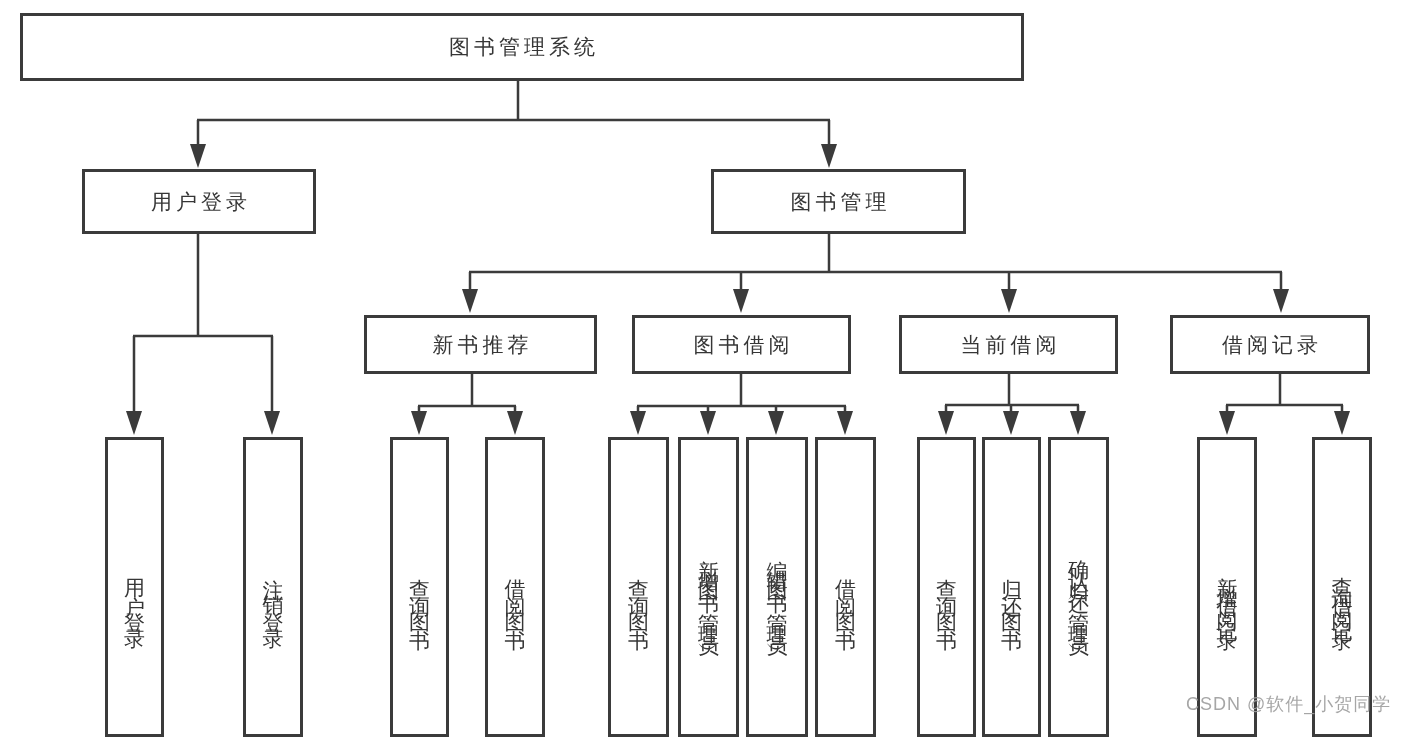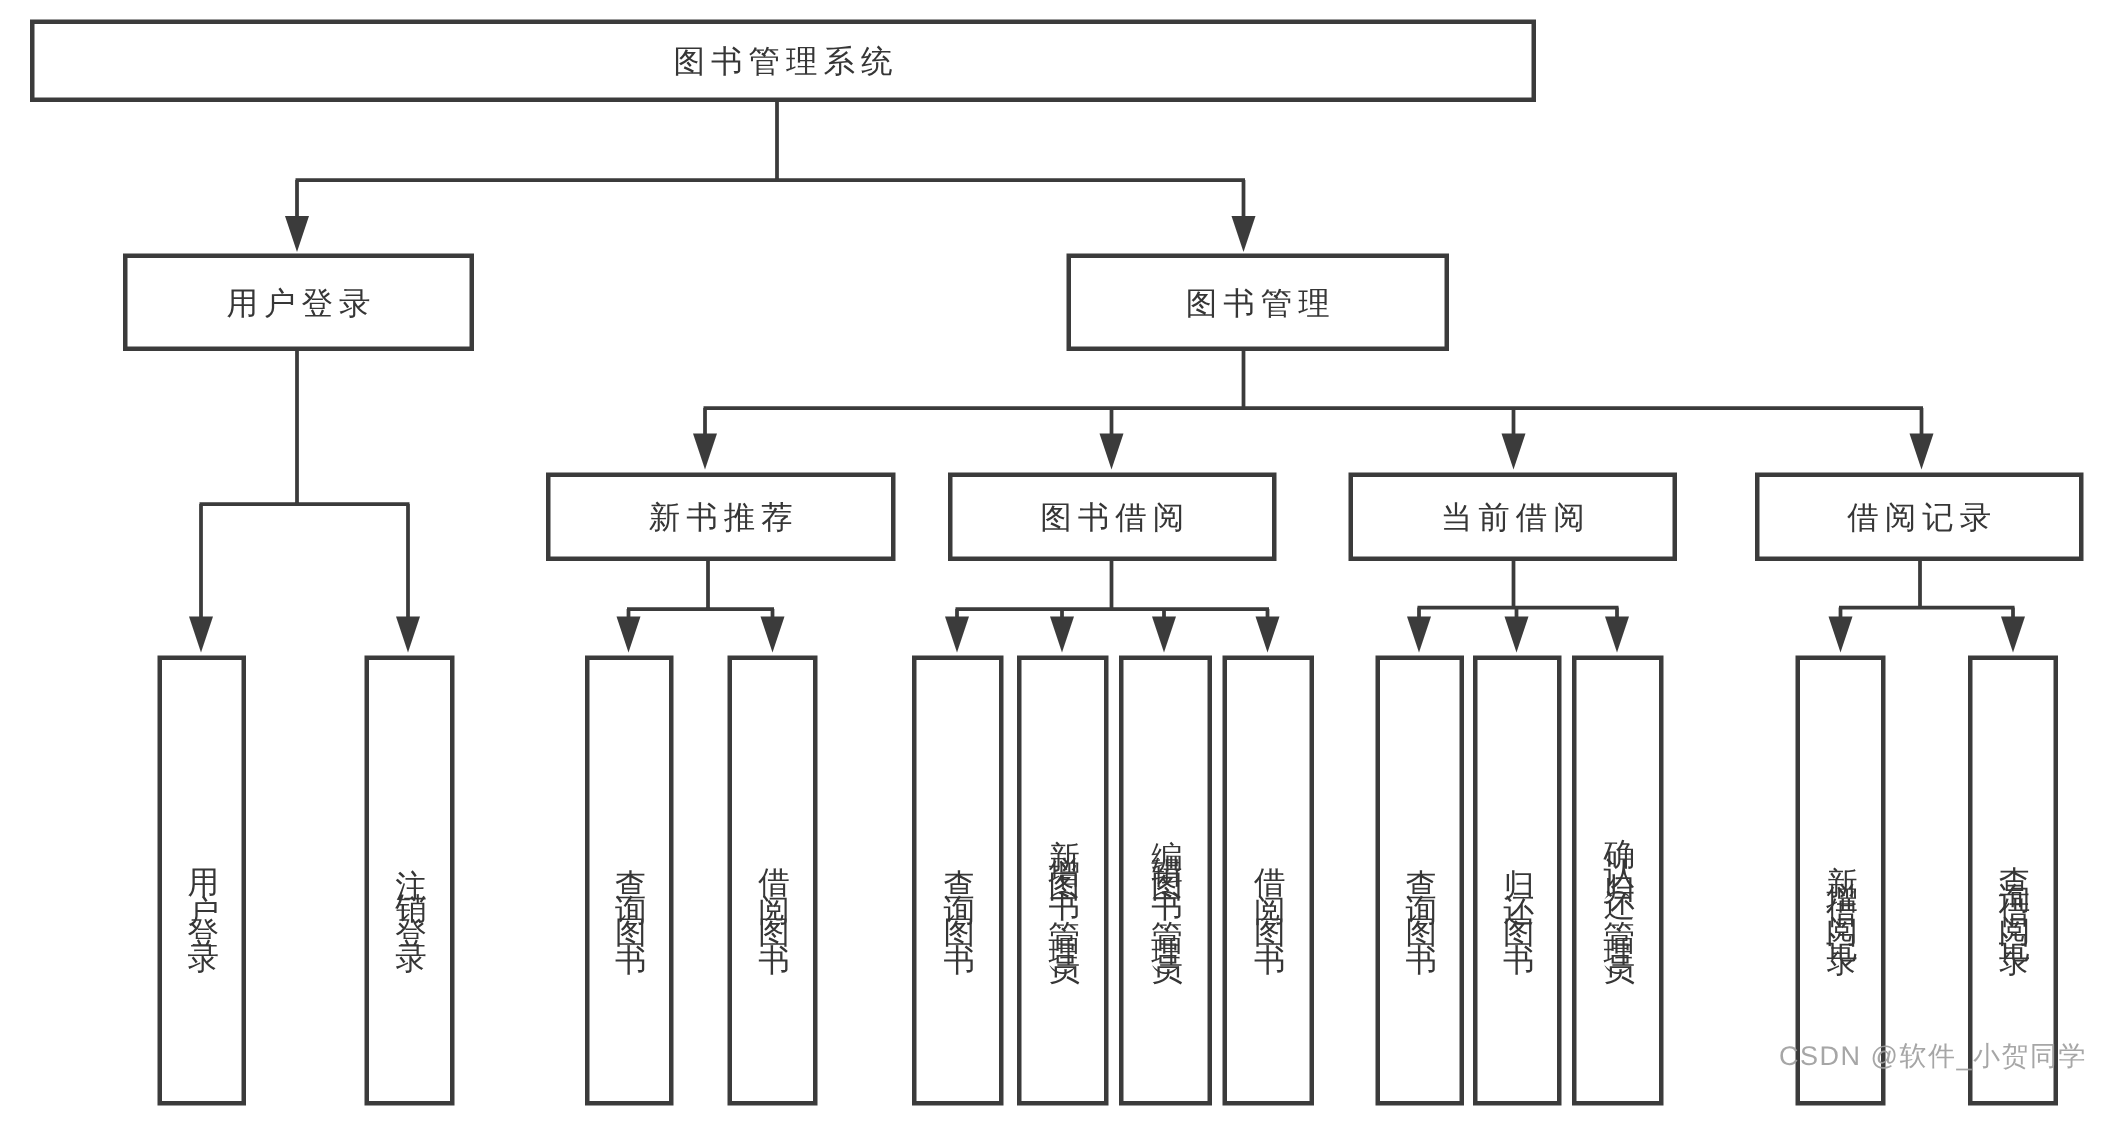--- a/index.html
+++ b/index.html
@@ -60,41 +60,41 @@
       <polygon points="768,411 784,411 776,435"></polygon>
       <polygon points="837,411 853,411 845,435"></polygon>
       <polygon points="938,411 954,411 946,435"></polygon>
       <polygon points="1003,411 1019,411 1011,435"></polygon>
       <polygon points="1070,411 1086,411 1078,435"></polygon>
       <polygon points="1219,411 1235,411 1227,435"></polygon>
       <polygon points="1334,411 1350,411 1342,435"></polygon>
     </g>
   </svg>
 
-  <div class="box" style="left:20px;top:13px;width:1004px;height:55px;">
+  <div class="box" style="left:20px;top:13px;width:1004px;height:68px;">
     <span class="lbl">图书管理系统</span>
   </div>
 
   <div class="box" style="left:82px;top:169px;width:234px;height:65px;">
     <span class="lbl">用户登录</span>
   </div>
   <div class="box" style="left:711px;top:169px;width:255px;height:65px;">
     <span class="lbl">图书管理</span>
   </div>
 
   <div class="box" style="left:364px;top:315px;width:233px;height:59px;">
     <span class="lbl">新书推荐</span>
   </div>
   <div class="box" style="left:899px;top:315px;width:219px;height:59px;">
     <span class="lbl">当前借阅</span>
   </div>
   <div class="box" style="left:632px;top:315px;width:219px;height:59px;">
     <span class="lbl">图书借阅</span>
   </div>
-  <div class="box" style="left:1170px;top:315px;width:219px;height:59px;">
+  <div class="box" style="left:1170px;top:315px;width:200px;height:59px;">
     <span class="lbl">借阅记录</span>
   </div>
 
   <div class="leaf" style="left:105px;width:59px;">
     <span class="leaf-label">用户登录</span>
   </div>
   <div class="leaf" style="left:243px;width:60px;">
     <span class="leaf-label">注销登录</span>
   </div>
 

